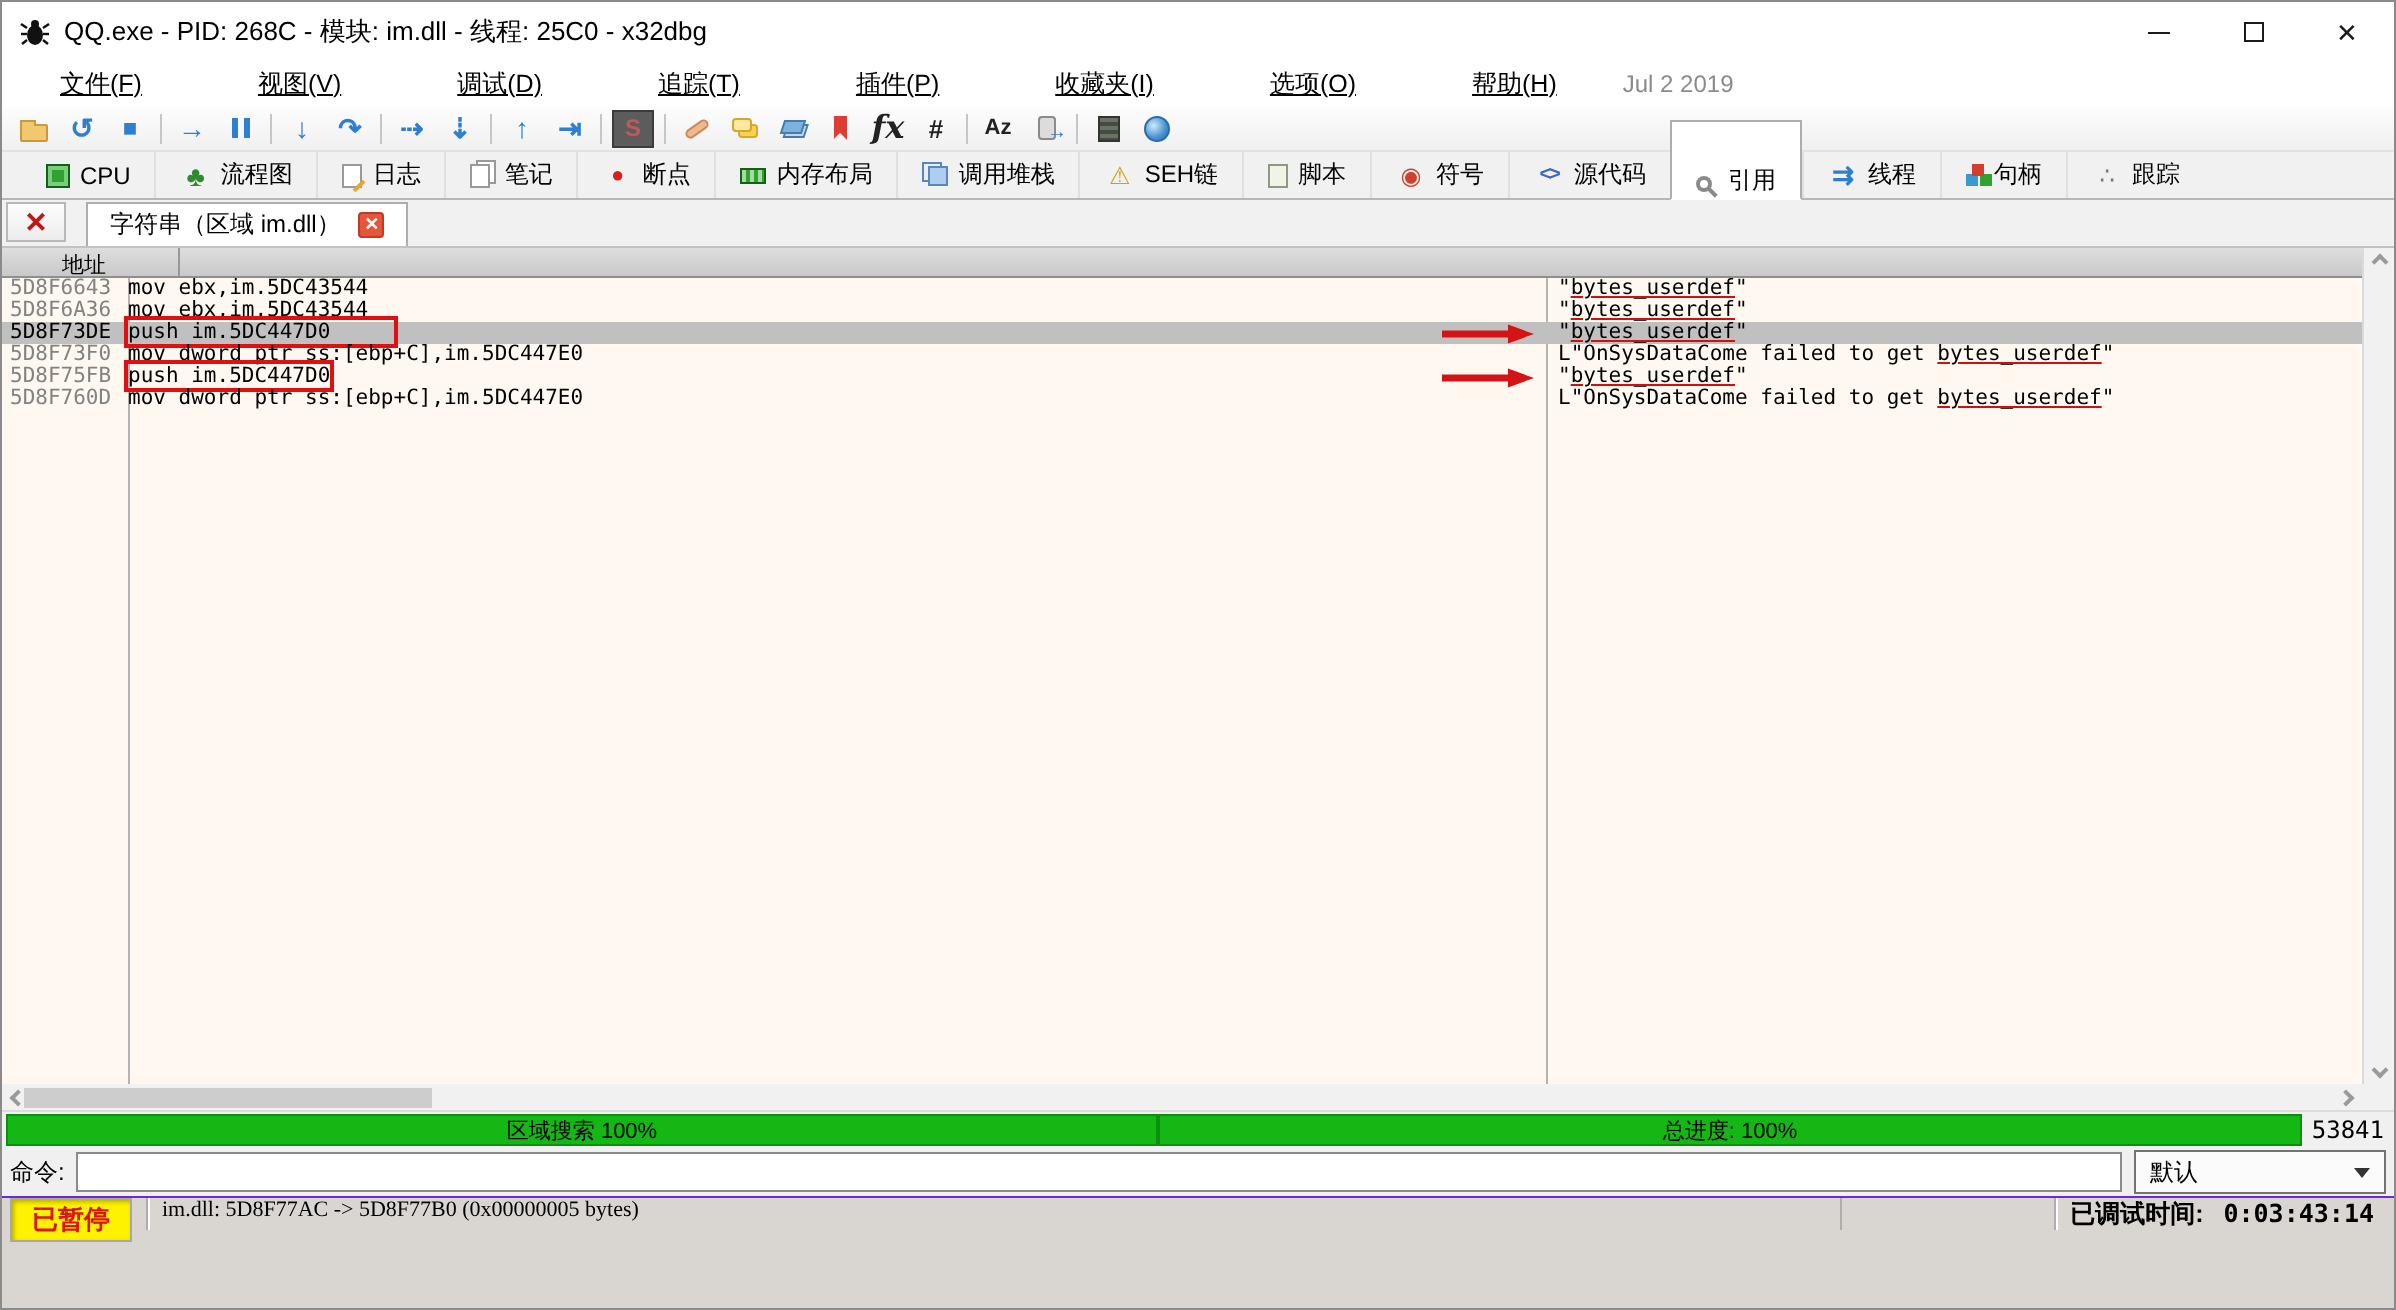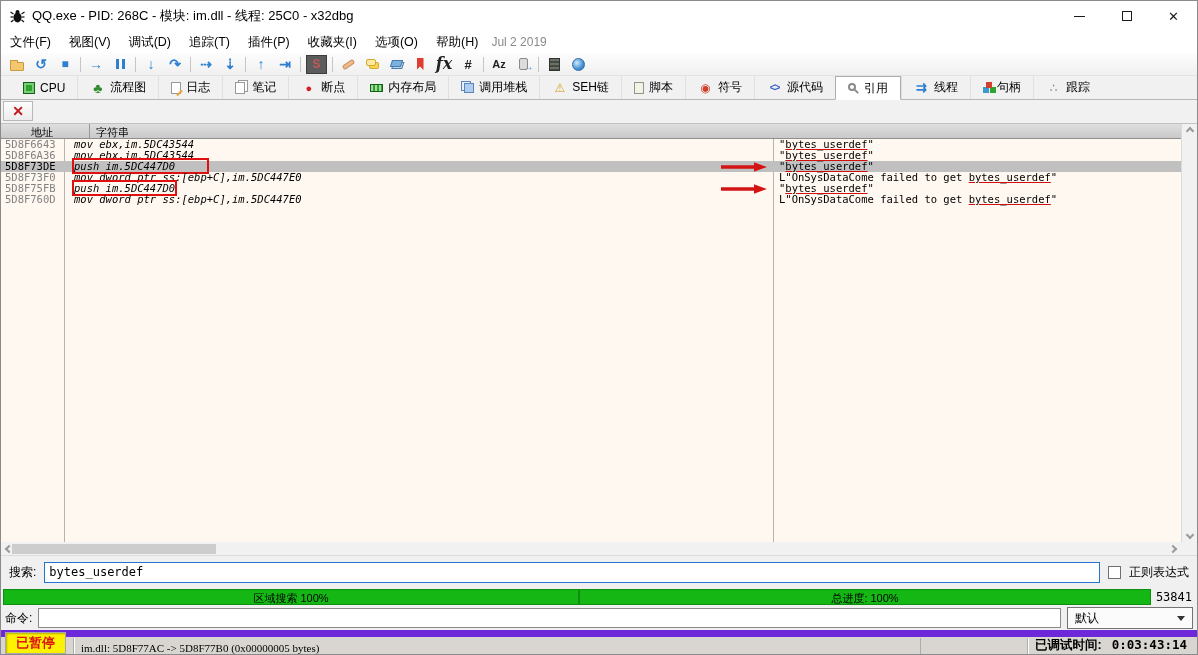--- a/index.html
+++ b/index.html
@@ -11,21 +11,21 @@
   .titlebar{height:30px;background:#fff;display:flex;align-items:center;padding-left:9px;gap:7px;font-size:13px;flex:0 0 auto;}
   .wctrl{margin-left:auto;display:flex;height:100%;}
   .wbtn{width:47px;height:100%;display:flex;align-items:center;justify-content:center;color:#1a1a1a;}
   .min-glyph{width:11px;height:1px;background:#1a1a1a;display:inline-block;}
   .max-glyph{width:10px;height:10px;border:1px solid #1a1a1a;display:inline-block;}
   .close-glyph{font-size:13px;}
 
   
   .menubar{height:22px;background:#fff;display:flex;align-items:center;font-size:12.5px;flex:0 0 auto;}
   .mitems{display:flex;align-items:center;height:100%;}
-  .mitem{padding:0 9px;display:flex;align-items:center;height:100%;}
+  .mitem{padding:0 29px;display:flex;align-items:center;height:100%;text-decoration:underline;}
   .build{color:#8a8a8a;margin-left:4px;font-size:12px;}
 
   
   .toolbar{height:23px;background:linear-gradient(#fdfdfd,#f0f0f0);border-bottom:1px solid #e2e2e2;
            display:flex;align-items:center;padding-left:4px;flex:0 0 auto;}
   .tbtn{width:24px;height:21px;border:none;background:transparent;display:flex;align-items:center;justify-content:center;padding:0;}
   .tbtn.dark{background:#5c5c5c;border:1px solid #3c3c3c;width:21px;height:19px;margin:0 2px;}
   .tsep{width:1px;height:15px;background:#c6c6c6;margin:0 3px;flex:0 0 auto;}
   .ico{display:inline-flex;align-items:center;justify-content:center;font-weight:bold;font-size:13px;line-height:1;}
   .restart-icon,.stop-icon,.run-icon,.step-into-icon,.step-over-icon,.dashed-arrow-icon,
@@ -44,21 +44,21 @@
   .font-case-icon{font-size:11px;color:#222;}
   .device-arrow-icon{width:9px;height:12px;background:#dcdcdc;border:1px solid #8a8a8a;border-radius:2px;position:relative;}
   .device-arrow-icon::after{content:"→";position:absolute;color:#2e7fd0;font-size:10px;right:-7px;bottom:-3px;}
   .calculator-icon{width:11px;height:13px;background:repeating-linear-gradient(#6a7165 0 2px,#454a42 2px 4px);border:1px solid #333;}
   .globe-icon{width:13px;height:13px;border-radius:50%;background:radial-gradient(circle at 35% 35%,#cdeafa,#4791d2 60%,#2a6da8);border:1px solid #2a6da8;}
 
   
   .tabbar{height:24px;background:#f1f1f1;border-bottom:1px solid #b6b6b6;display:flex;align-items:flex-end;padding-left:10px;flex:0 0 auto;}
   .tab{height:23px;display:flex;align-items:center;gap:5px;padding:0 12px;font-size:12px;border-left:1px solid #e0e0e0;position:relative;}
   .tab:first-child{border-left:none;}
-  .tab.active{background:#fff;border:1px solid #adadad;border-bottom:1px solid #fff;margin-bottom:-1px;height:24px;z-index:2;}
+  .tab.active{background:#fff;border:1px solid #adadad;border-bottom:1px solid #fff;margin-bottom:-1px;height:40px;z-index:2;align-items:flex-end;}
   .ticon{width:15px;height:14px;display:inline-flex;align-items:center;justify-content:center;}
   .cpu-icon{width:12px;height:12px;background:#2fa32f;border:1px solid #156015;box-shadow:inset 0 0 0 2px #79cf79;}
   .flowchart-icon::before{content:"♣";color:#2e8b2e;font-size:14px;}
   .log-icon{width:10px;height:12px;background:#fff;border:1px solid #999;position:relative;}
   .log-icon::after{content:"";position:absolute;right:-3px;bottom:-1px;width:7px;height:2px;background:#e8a33a;transform:rotate(-45deg);}
   .notes-icon{width:10px;height:12px;background:#fff;border:1px solid #999;box-shadow:3px -2px 0 -1px #fff,3px -2px 0 0 #999;margin-right:2px;}
   .breakpoint-icon::before{content:"●";color:#d42020;font-size:11px;}
   .memory-map-icon{width:13px;height:8px;background:#2fa32f;border:1px solid #156015;background-image:repeating-linear-gradient(90deg,#a4dba4 0 2px,rgba(0,0,0,0) 2px 4px);}
   .call-stack-icon{width:10px;height:10px;background:#aecdf0;border:1px solid #5b86b8;box-shadow:-3px -2px 0 -1px #e6f0fa,-3px -2px 0 0 #5b86b8;margin-left:3px;}
   .seh-chain-icon::before{content:"⚠";color:#cda117;font-size:12px;}
@@ -84,21 +84,21 @@
   .thead{height:15px;background:linear-gradient(#dedede,#c9c9c9);border-bottom:1px solid #8f8f8f;display:flex;font-size:11px;margin-right:16px;padding-left:26px;}
   .h-addr{width:63px;padding:1px 0 0 4px;border-right:1px solid #989898;}
   .h-dis{width:709px;padding:1px 0 0 5px;border-right:1px solid #989898;}
   .h-str{flex:1;padding:1px 0 0 6px;}
   .col-line{position:absolute;top:15px;bottom:0;width:1px;background:#b4b4b4;}
   .tbody{position:absolute;top:15px;left:0;right:16px;bottom:0;font-family:"DejaVu Sans Mono",monospace;}
   .trow{height:11px;line-height:11px;font-size:10.5px;display:flex;white-space:pre;}
   .trow.sel{background:#c0c0c0;}
   .c-addr{width:63px;padding-left:4px;color:#828282;}
   .sel .c-addr{color:#000;}
-  .c-dis{width:709px;padding-left:10px;position:relative;font-style:italic;}
+  .c-dis{width:709px;padding-left:0;position:relative;}
   .dtext.boxed{outline:2px solid #e01010;}
   .sel .dtext.boxed{padding-right:32px;}
   .rarrow{position:absolute;right:6px;top:0;height:11px;display:flex;align-items:center;}
   .c-str{flex:1;padding-left:6px;}
   .slink{text-decoration:underline;text-decoration-color:#d01010;}
   .vscroll{position:absolute;top:0;right:0;width:16px;bottom:0;background:#f1f1f1;border-left:1px solid #dadada;
            display:flex;flex-direction:column;justify-content:space-between;align-items:center;padding:4px 0;}
   .chev{width:6px;height:6px;border-left:2px solid #9a9a9a;border-top:2px solid #9a9a9a;display:inline-block;}
   .chev.up{transform:rotate(45deg);}
   .chev.down{transform:rotate(225deg);}
@@ -123,21 +123,21 @@
   .pbar.total{flex:1;}
   .pcount{width:44px;text-align:right;font-size:12px;padding-right:3px;font-family:"DejaVu Sans Mono",monospace;}
 
   
   .cmdrow{height:24px;display:flex;align-items:center;background:#f0f0f0;padding:0 4px;gap:6px;font-size:12px;flex:0 0 auto;}
   .cmdinput{flex:1;height:20px;border:1px solid #8a8a8a;background:#fff;outline:none;font-family:"DejaVu Sans Mono",monospace;font-size:12px;padding:0 4px;}
   .profile{width:126px;height:22px;border:1px solid #737373;background:#fbfbfb;display:flex;align-items:center;justify-content:space-between;padding:0 7px;font-size:12px;}
   .caret{width:0;height:0;border-left:4px solid transparent;border-right:4px solid transparent;border-top:5px solid #333;}
 
   
-  .statusbar{height:24px;background:#d9d6d1;border-top:7px solid #6d28d9;display:flex;align-items:flex-end;padding:0 4px;gap:7px;font-size:12px;flex:1 1 auto;}
+  .statusbar{height:24px;background:#d9d6d1;border-top:1px solid #6d28d9;display:flex;align-items:flex-start;padding:0 4px;gap:7px;font-size:12px;flex:1 1 auto;}
   .badge{background:#fef200;color:#dc1414;font-weight:bold;font-size:13px;padding:1px 10px;border:1px solid #a8a8a8;box-shadow:inset 1px 1px 2px rgba(0,0,0,.28);}
   .ssep{width:1px;height:16px;background:#adadad;box-shadow:1px 0 0 #fff;flex:0 0 auto;}
   .smsg{font-family:Liberation Serif, serif;font-size:11px;}
   .sspacer{flex:1;}
   .sseg{width:100px;height:16px;border-left:1px solid #adadad;}
   .stime{display:flex;gap:10px;font-weight:bold;padding-right:6px;font-size:12.5px;}
   .stime .tv{font-family:"DejaVu Sans Mono",monospace;font-weight:bold;}
 </style>
 </head>
 <body>
@@ -324,26 +324,29 @@
       <div class="tab">
         <span class="ticon trace-icon"></span>
         <span class="tlabel">跟踪</span>
       </div>
     </div>
 
   <div class="subtabbar">
     <button class="closeall">
         <span class="close-all-icon">✕</span>
       </button>
+    <div class="subtab">
+      <span>字符串（区域 im.dll）</span>
+      <span class="tab-close-icon"></span>
+    </div>
   </div>
 
   <div class="tablewrap">
     <div class="thead">
       <span class="h-addr">地址</span>
-      <span class="h-str">字符串</span>
     </div>
     <div class="col-line" style="left:63px;"></div>
     <div class="col-line" style="left:772px;"></div>
     <div class="tbody" id="tbody">
         <div class="trow">
     <span class="c-addr">5D8F6643</span>
     <span class="c-dis"><span class="dtext">mov ebx,im.5DC43544</span></span>
     <span class="c-str"><span class="sq">"</span><span class="slink">bytes_userdef</span><span class="sq2">"</span></span>
   </div>
         <div class="trow">
@@ -381,26 +384,20 @@
       <span class="chev down"></span>
     </div>
   </div>
 
   <div class="hscroll">
     <span class="chev left hleft"></span>
     <span class="hthumb"></span>
     <span class="chev right hright"></span>
   </div>
 
-  <div class="searchrow">
-    <span>搜索:</span>
-    <input class="searchinput" value="bytes_userdef" style="">
-    <span class="cb"></span>
-    <span>正则表达式</span>
-  </div>
 
   <div class="progressrow">
     <div class="pbar region">区域搜索 100%</div>
     <div class="pbar total">总进度: 100%</div>
     <div class="pcount">53841</div>
   </div>
 
   <div class="cmdrow">
     <span>命令:</span>
     <input class="cmdinput" value="" style="">

